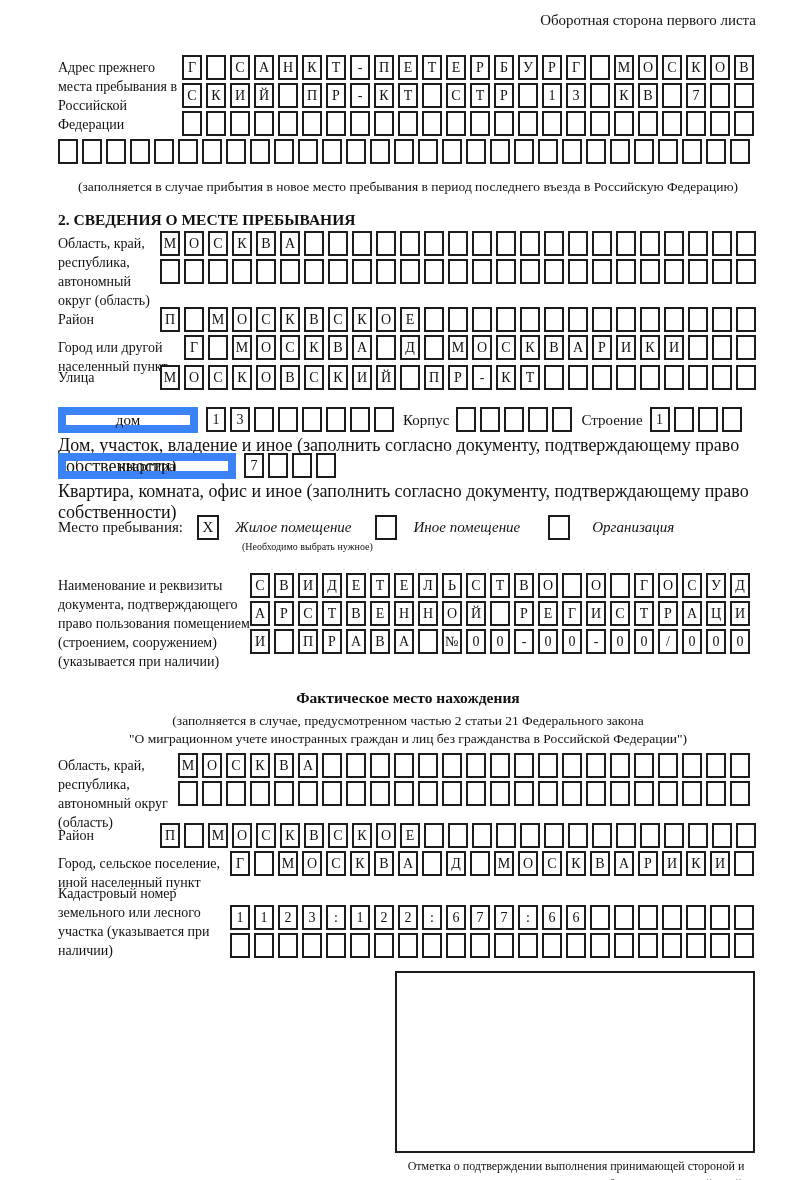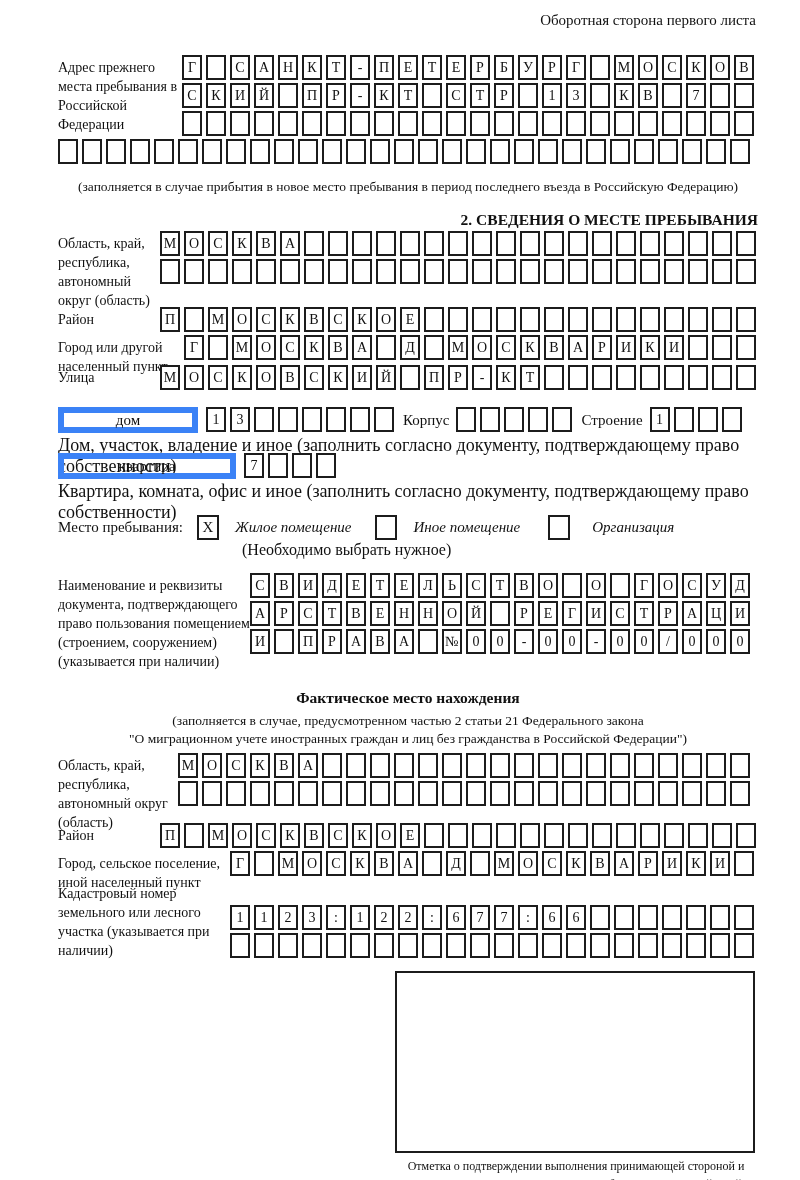--- a/index.html
+++ b/index.html
@@ -28,42 +28,42 @@
   .flabel { flex:none; font-size:14px; line-height:19px; padding-top:3px; }
   .lw124 { width:124px; } .lw102 { width:102px; } .lw126 { width:126px; }
   .lw192 { width:192px; } .lw120 { width:120px; } .lw172 { width:172px; }
   .rows  { flex:1 1 auto; }
 
   .h76 { height:76px; } .h28 { height:28px; } .h30 { height:30px; } .h70 { height:70px; } .h84 { height:84px; }
 
   .note-c { text-align:center; font-size:13.5px; height:18px; }
   .note-l { font-size:18px; height:18px; }
 
-  .sect-title { text-align:right; font-weight:bold; font-size:15.5px; height:20px; }
+  .sect-title { text-align:left; font-weight:bold; font-size:15.5px; height:20px; }
 
   
   .inline-line { display:flex; align-items:flex-start; height:28px; }
   .widebox {
-    flex:none; height:26px; border:6px solid #3b82f6;
+    flex:none; height:26px; border:8px solid #3b82f6;
     display:flex; align-items:center; justify-content:center; font-size:15px;
   }
   .wb-house { width:140px; margin-right:8px; }
   .wb-apt   { width:178px; margin-right:8px; }
   .inline-lbl { flex:none; font-size:15px; line-height:26px; margin:0 7px 0 9px; }
 
   
   .stay-line { display:flex; align-items:center; height:28px; }
   .stay-lbl { font-size:15px; }
   .checkbox {
     flex:none; width:22px; height:25px; border:2px solid #1c1c1c;
     display:inline-flex; align-items:center; justify-content:center;
     font-size:15px; margin:0 0 0 14px;
   }
   .opt-lbl { margin-left:16px; font-size:15px;font-style:italic; }
-  .stay-note { font-size:16px; height:18px; padding-left:184px; }
+  .stay-note { font-size:10px; height:18px; padding-left:184px; }
 
   
   .fact-title { text-align:center; font-weight:bold; font-size:15.5px; height:20px; }
   .cad-rows { margin-top:24px; }
 
   .stamp-box {
     width:360px; height:182px; border:2px solid #1c1c1c;
     margin-left:337px; margin-top:6px; background:#fff;
   }
   .stamp-caption {

